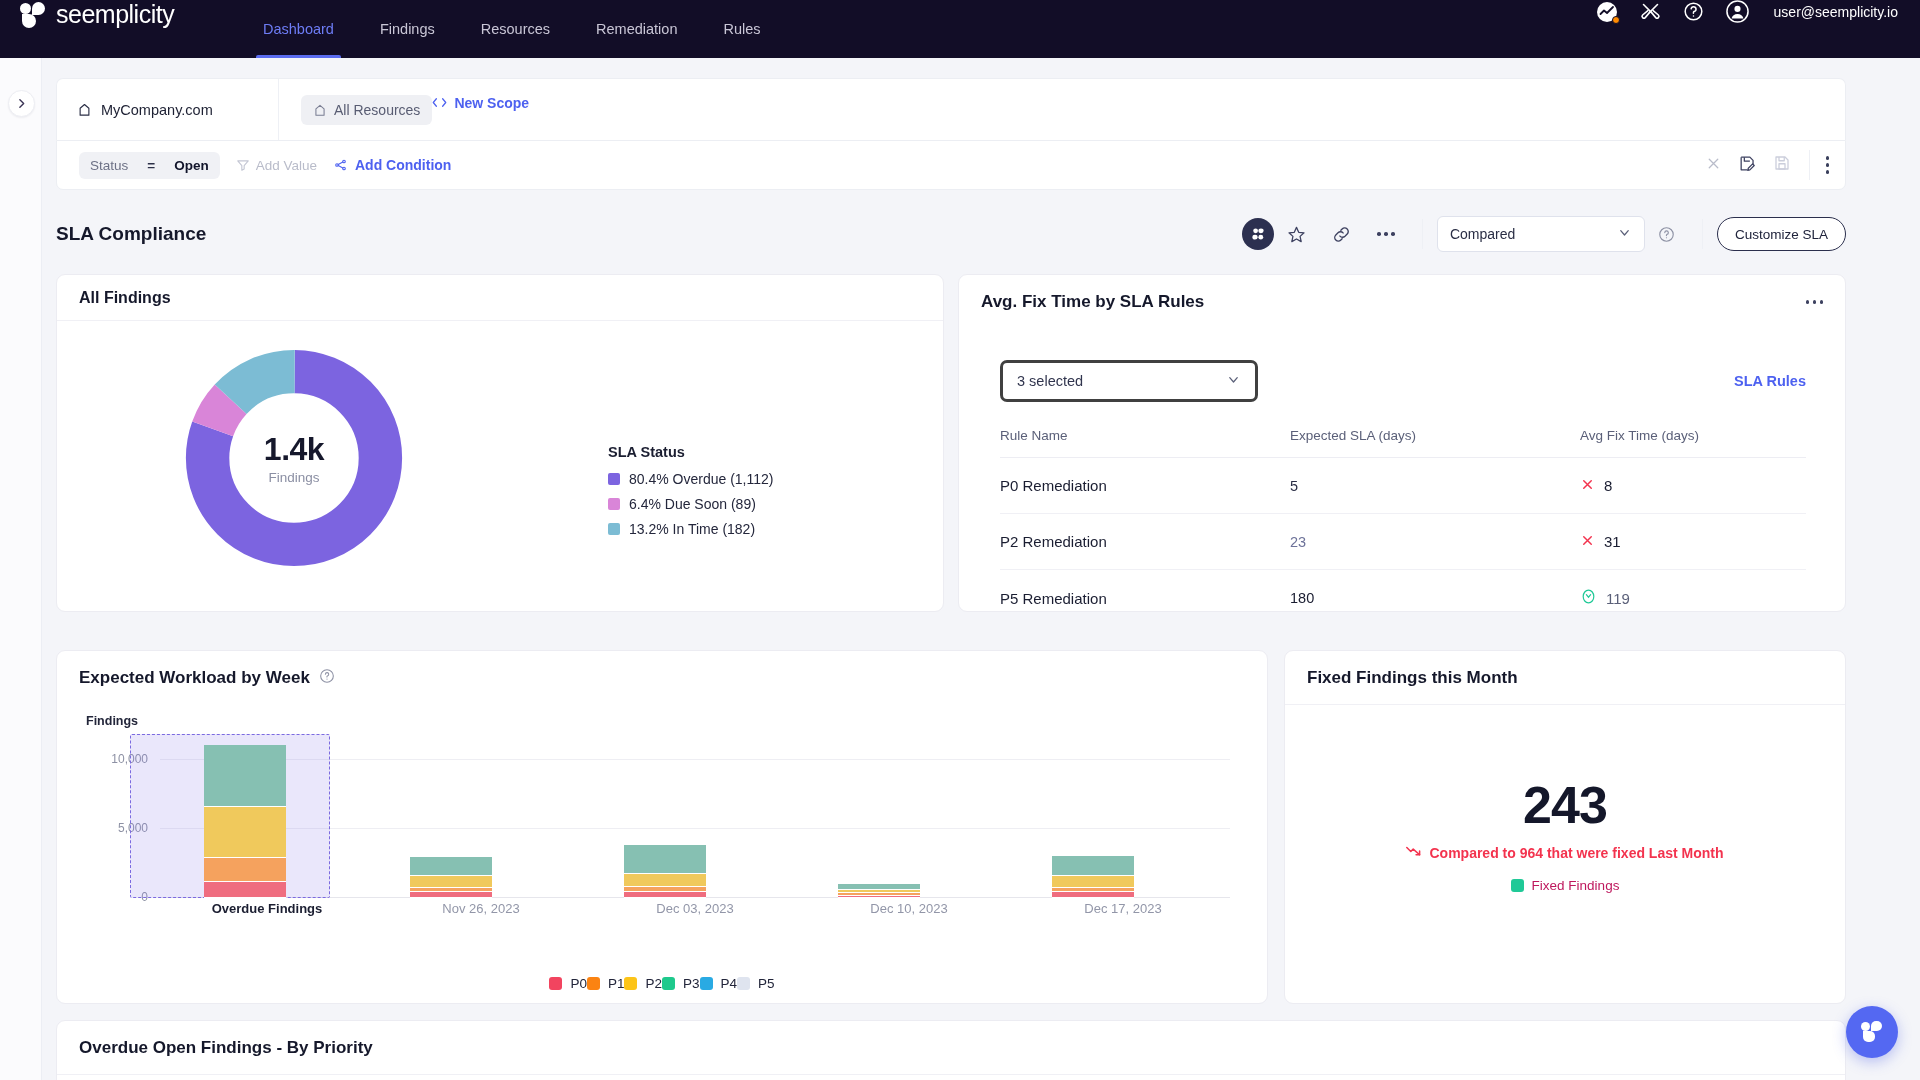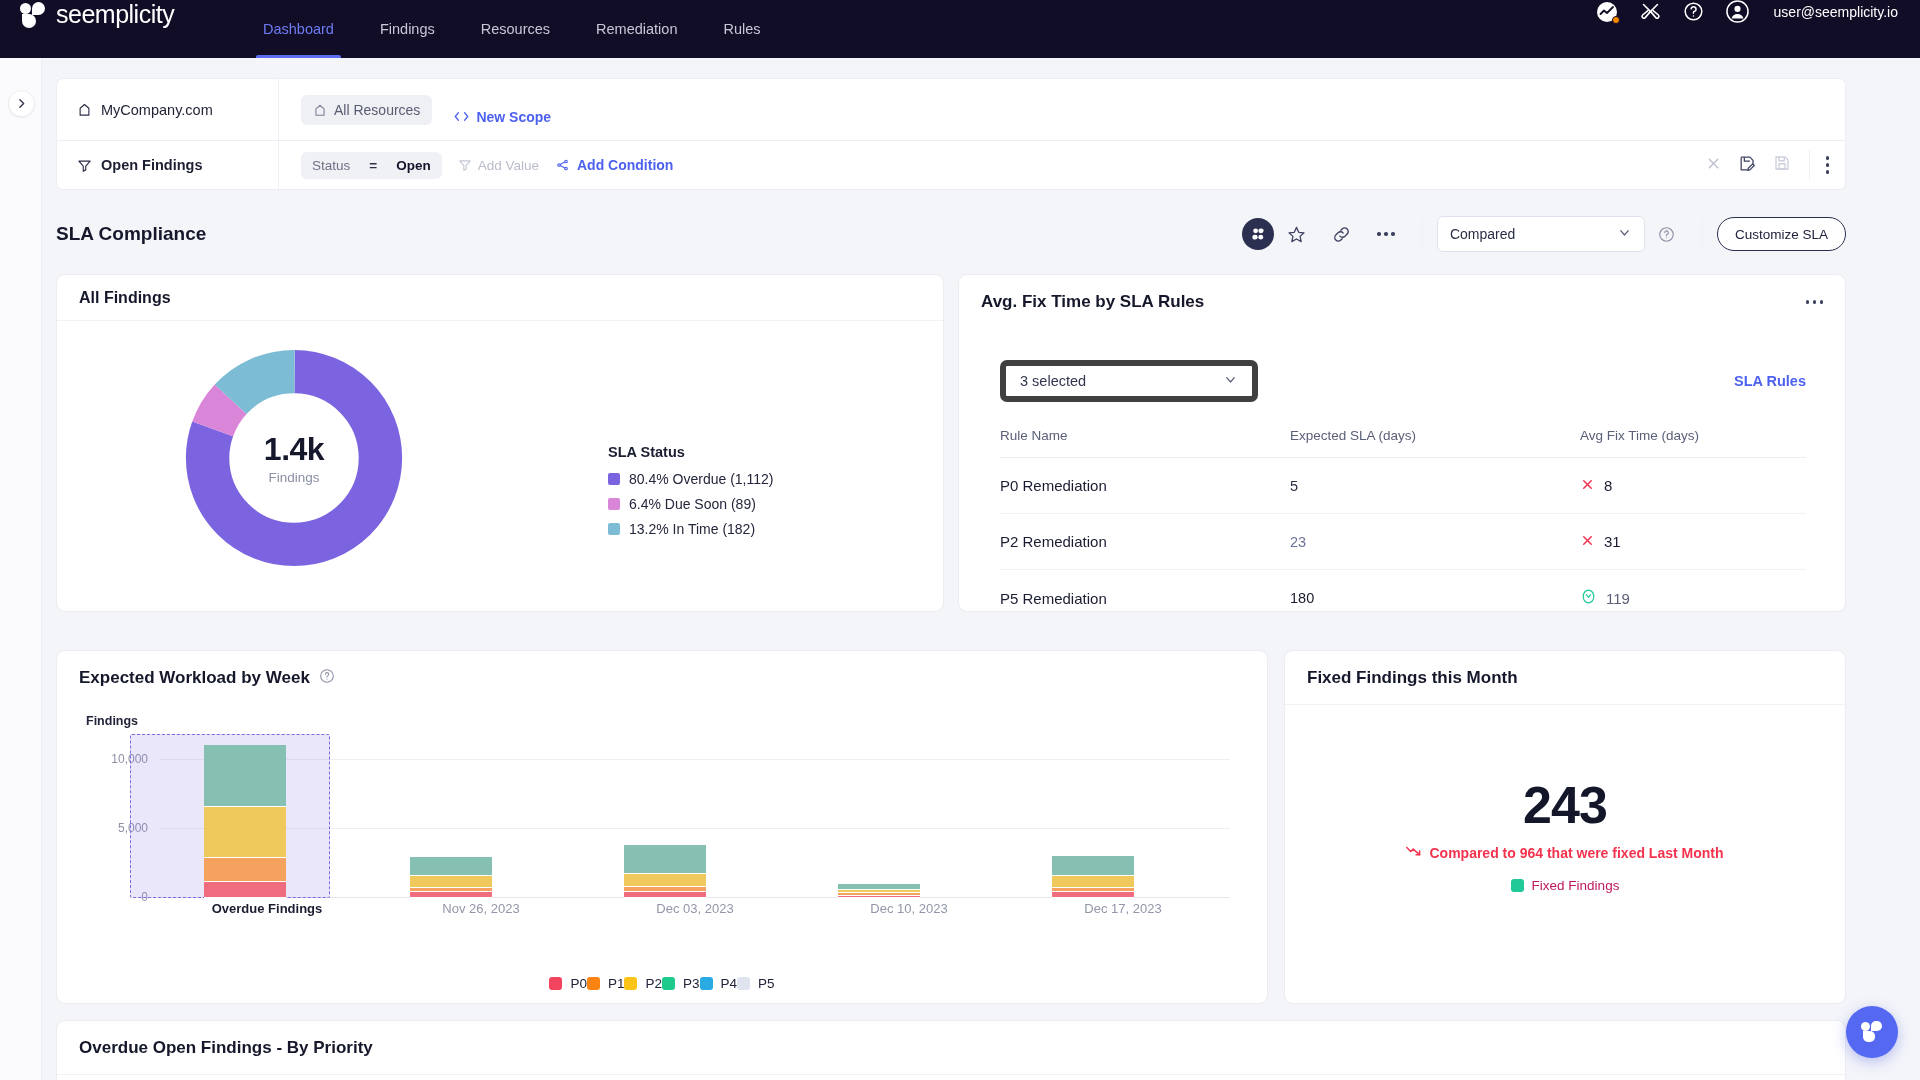--- a/index.html
+++ b/index.html
@@ -63,21 +63,21 @@
     position: absolute; left: 56px; top: 78px; width: 1790px; height: 62px;
     background: #fff; border: 1px solid #eceef3; border-radius: 7px 7px 0 0;
     border-bottom: none;
     display: flex; align-items: center;
   }
   .scope-left {
     width: 222px; height: 100%; display: flex; align-items: center; gap: 9px;
     padding-left: 20px; font-size: 14.5px; color: #1d2033;
     border-right: 1px solid #eef0f5;
   }
-  .chipbox { display:flex; align-items:flex-end; gap: 22px; padding-left: 22px; }
+  .chipbox { display:flex; align-items:flex-start; gap: 0; padding-left: 22px; }
   .chip-res {
     display:flex; align-items:center; gap: 7px;
     background:#eff0f4; color:#585c72; border-radius: 6px;
     padding: 7px 12px; font-size: 14px; cursor:pointer;
   }
   .link-blue { color:#4d61f0; font-size:14px; font-weight:600; display:flex; align-items:center; gap:7px; cursor:pointer;}
 
   .filterbar {
     position: absolute; left: 56px; top: 140px; width: 1790px; height: 50px;
     background: #fff; border: 1px solid #eceef3; border-radius: 0 0 7px 7px;
@@ -147,21 +147,21 @@
   .donut-num { font-size: 32px; font-weight:700; color:#16182c; letter-spacing:-0.5px; }
   .donut-lbl { font-size:13.5px; color:#8b8fa3; margin-top:2px; }
   .legend-box { position:absolute; left:608px; top:444px; }
   .legend-title { font-size:14.5px; font-weight:700; color:#1b1e31; margin-bottom:11px;}
   .legend-row { display:flex; align-items:center; gap:9px; margin-bottom:9px; font-size:14px; color:#24273c;}
   .legend-sw { width:12px; height:12px; border-radius:2px; display:block; }
 
   
   .afx-ctrl { position:absolute; left:1000px; top:360px; display:flex; align-items:center; width:806px; }
   .ms-select {
-    width:258px; height:42px; border:6px solid #404040; border-radius:7px; background:#fff;
+    width:258px; height:42px; border:3px solid #404040; border-radius:7px; background:#fff;
     display:flex; align-items:center; padding:0 14px; font-size:14.5px; color:#31354e; cursor:pointer;
   }
   .ms-select .chev { margin-left:auto; color:#5b6079; }
   .sla-link { margin-left:auto; color:#4d61f0; font-size:14.5px; font-weight:600; cursor:pointer; }
   .afx-table { position:absolute; left:1000px; top:420px; width:806px; }
   .afx-head { display:flex; padding: 8px 0 14px 0; border-bottom:1px solid #ededf3; }
   .afx-head div { font-size:13.5px; color:#5b6079; }
   .afx-row { display:flex; align-items:center; height:56px; border-bottom:1px solid #f0f0f5; }
   .afx-row:last-child { border-bottom:none; }
   .c1 { width:290px; font-size:15px; color:#1a1d31; }
@@ -290,26 +290,20 @@
       <svg width="15" height="13" viewBox="0 0 24 20" fill="none" stroke="#4d61f0" stroke-width="2" stroke-linecap="round" stroke-linejoin="round">
           <polyline points="7,4 2,10 7,16"></polyline>
           <polyline points="17,4 22,10 17,16"></polyline>
         </svg>
       <span>New Scope</span>
     </div>
   </div>
 </div>
 
 <div class="filterbar">
-  <div class="filter-left">
-    <svg width="15" height="15" viewBox="0 0 24 24" fill="none" stroke="#2a2e45" stroke-width="1.8" stroke-linejoin="round">
-        <path d="M3 5h18l-7 8v6l-4 2v-8z"></path>
-      </svg>
-    <span>Open Findings</span>
-  </div>
   <div class="filter-mid">
     <div class="cond">
       <span>Status</span>
       <span class="op">=</span>
       <span class="val">Open</span>
     </div>
     <div class="muted-link">
       <svg width="14" height="14" viewBox="0 0 24 24" fill="none" stroke="#c3c6d3" stroke-width="1.9" stroke-linejoin="round">
           <path d="M3 5h18l-7 8v6l-4 2v-8z"></path>
         </svg>

